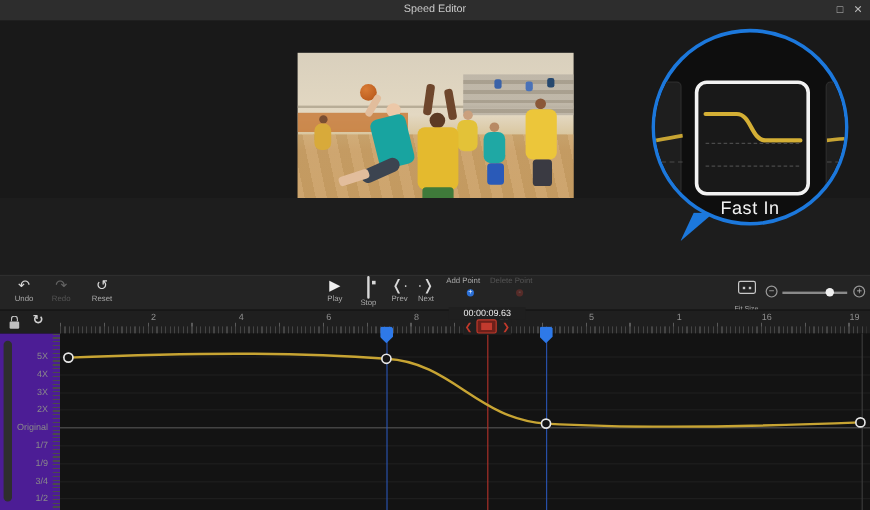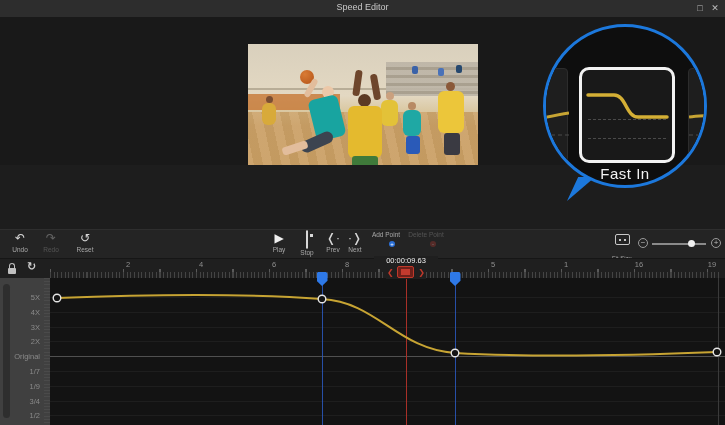--- a/index.html
+++ b/index.html
@@ -108,21 +108,21 @@
   #timestamp { position:absolute; left:374px; top:-3px; width:64px; height:10px; background:#1f1f1f;
     color:#f0f0f0; font-size:7.5px; text-align:center; z-index:3; }
   #scrub { position:absolute; left:386px; top:7px; width:40px; height:13px; background:#1f1f1f; z-index:3; }
   #scrub .chev { position:absolute; top:1px; color:#c0392b; font-size:8px; line-height:11px; }
   #scrub .chev.l { left:1px; } #scrub .chev.r { right:1px; }
   #scrub .box { position:absolute; left:11px; top:0; width:17px; height:12px;
     background:#6e201a; border:1px solid #c0392b; border-radius:2px; }
   #scrub .box::after { content:""; position:absolute; left:3px; top:2px; width:9px; height:6px; background:#c23a2e; }
   
   #graph { position:absolute; left:0; top:278px; width:725px; height:147px; background:#131313; }
-  #scale-col { position:absolute; left:0; top:0; width:50px; height:147px; background:#404040; z-index:2; }
+  #scale-col { position:absolute; left:0; top:0; width:50px; height:147px; background:#4c1d95; z-index:2; }
   #v-scrollbar { position:absolute; left:3px; top:6px; width:7px; height:134px; background:#2e2e2e; border-radius:4px; }
   .scale-label { position:absolute; right:10px; font-size:7.5px; color:#8a8a8a; transform:translateY(-50%); }
   #mini-ruler { position:absolute; right:0px; top:0; width:6px; height:147px;
     background:repeating-linear-gradient(180deg,#4a4a4a 0 1px,transparent 1px 3.2px); }
   .grid-line { position:absolute; left:50px; width:675px; height:1px; background:#1e1e1e; }
   .grid-line.original { background:#505050; }
   .kf-vline { position:absolute; top:0; width:1px; height:147px; background:#2a57b8; opacity:.9; }
   #playhead-line { position:absolute; top:-2px; width:1px; height:149px; background:#a83028; }
   .kf-pin { position:absolute; top:-6px; width:11px; height:14px; margin-left:-5.5px; background:#2e79e8; z-index:4;
     clip-path:polygon(12% 0,88% 0,100% 12%,100% 62%,50% 100%,0 62%,0 12%); }

